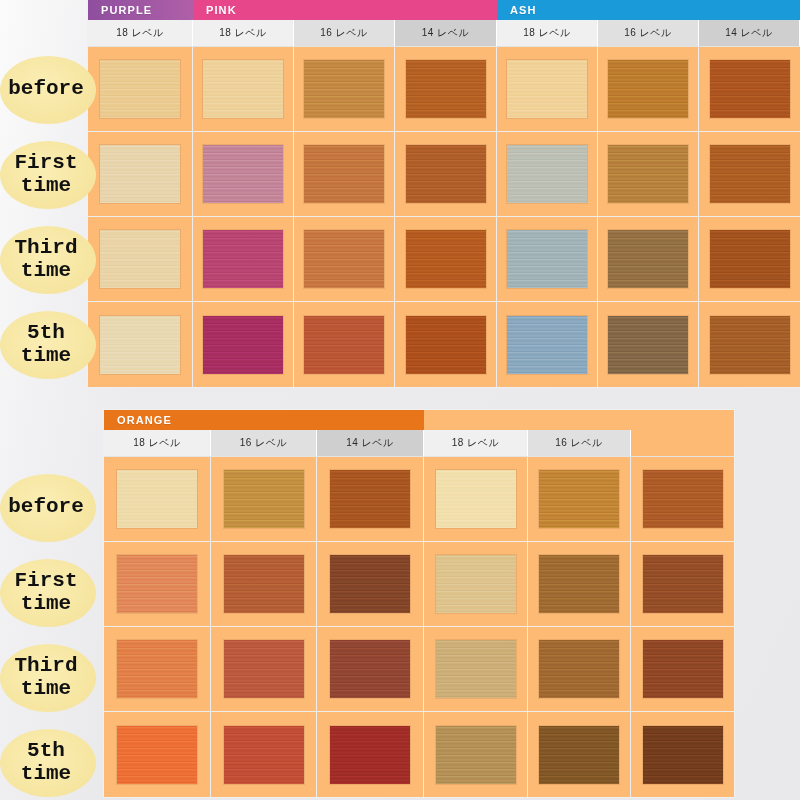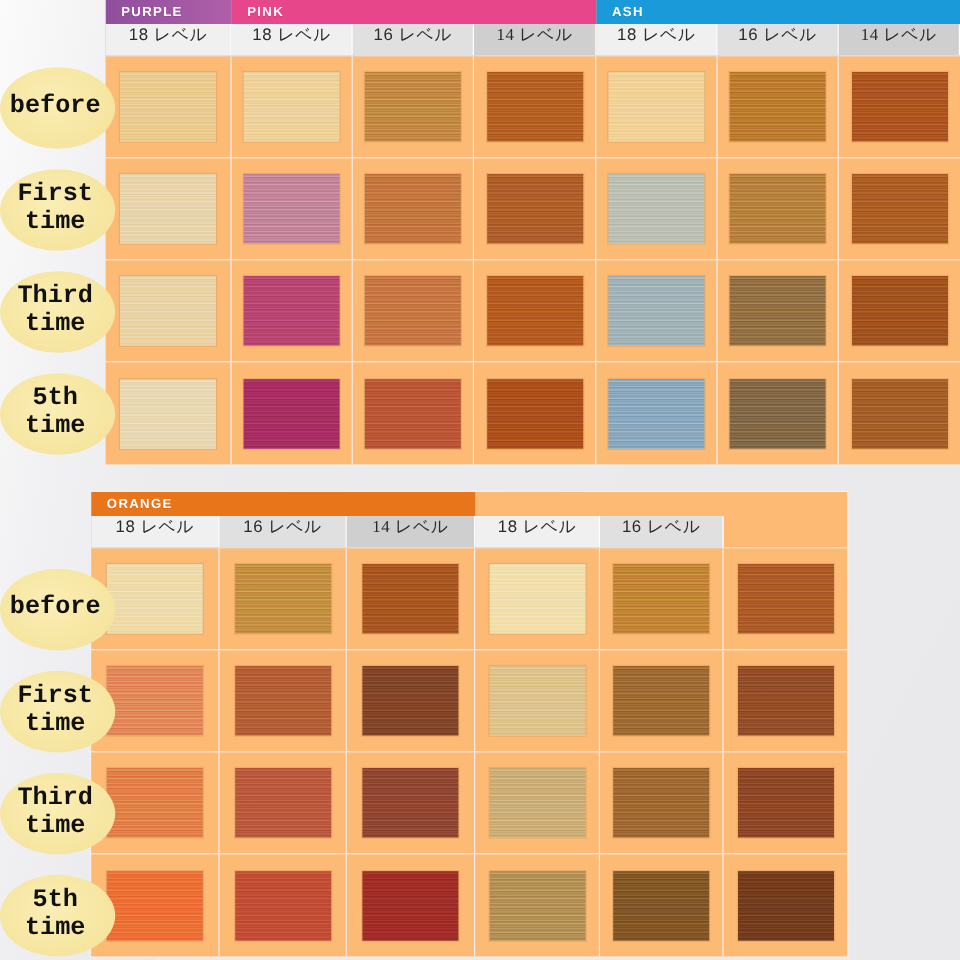--- a/index.html
+++ b/index.html
@@ -15,37 +15,37 @@
       linear-gradient(118deg,#ffffff 0%,#ffffff 18%,#ececee 18.6%,#e9e9eb 100%);
   }
   #page:before{
     content:"";position:absolute;left:0;top:0;width:130px;height:800px;
     background:linear-gradient(100deg,#fbfbfb 0%,#f1f1f3 40%,#e8e8ea 100%);
   }
 
   
   .table{position:absolute;background:#fdba74;box-shadow:0 0 0 1px #f0f0f0;}
   #table-top{left:88px;top:0px;width:712px;}
-  #table-bottom{left:76px;top:410px;width:630px;}
+  #table-bottom{left:104px;top:410px;width:630px;}
 
   .group-head{display:flex;height:20px;overflow:hidden;}
   .group-cell{
     color:#ffffff;font-size:11px;font-weight:bold;letter-spacing:1.1px;
     display:flex;align-items:center;padding-left:13px;box-sizing:border-box;
     text-shadow:0 1px 0 rgba(0,0,0,.10);
   }
   .level-head{display:flex;height:26px;overflow:hidden;border-bottom:1px solid #e4e4e4;}
   .level-cell{
-    box-sizing:border-box;display:flex;justify-content:center;
-    font-size:14px;color:#2a2a2a;letter-spacing:.5px;
+    box-sizing:border-box;display:flex;align-items:center;justify-content:center;
+    font-size:10px;color:#2a2a2a;letter-spacing:.5px;
     border-right:1px solid #ffffff;
   }
   .lv-18{background:#f0f0f0;}
   .lv-16{background:#e0e0e0;}
-  .lv-14{background:#cfcfcf;font-family:Liberation Serif, serif;}
+  .lv-14{background:#cfcfcf;}
 
   .row{display:flex;height:85px;border-bottom:1px solid #ededed;box-sizing:border-box;}
   .row:last-child{border-bottom:none;}
   .cell{
     box-sizing:border-box;display:flex;align-items:center;justify-content:center;
     border-right:1px solid #ededed;
   }
   .cell:last-child{border-right:none;}
   .swatch{
     width:80px;height:58px;

